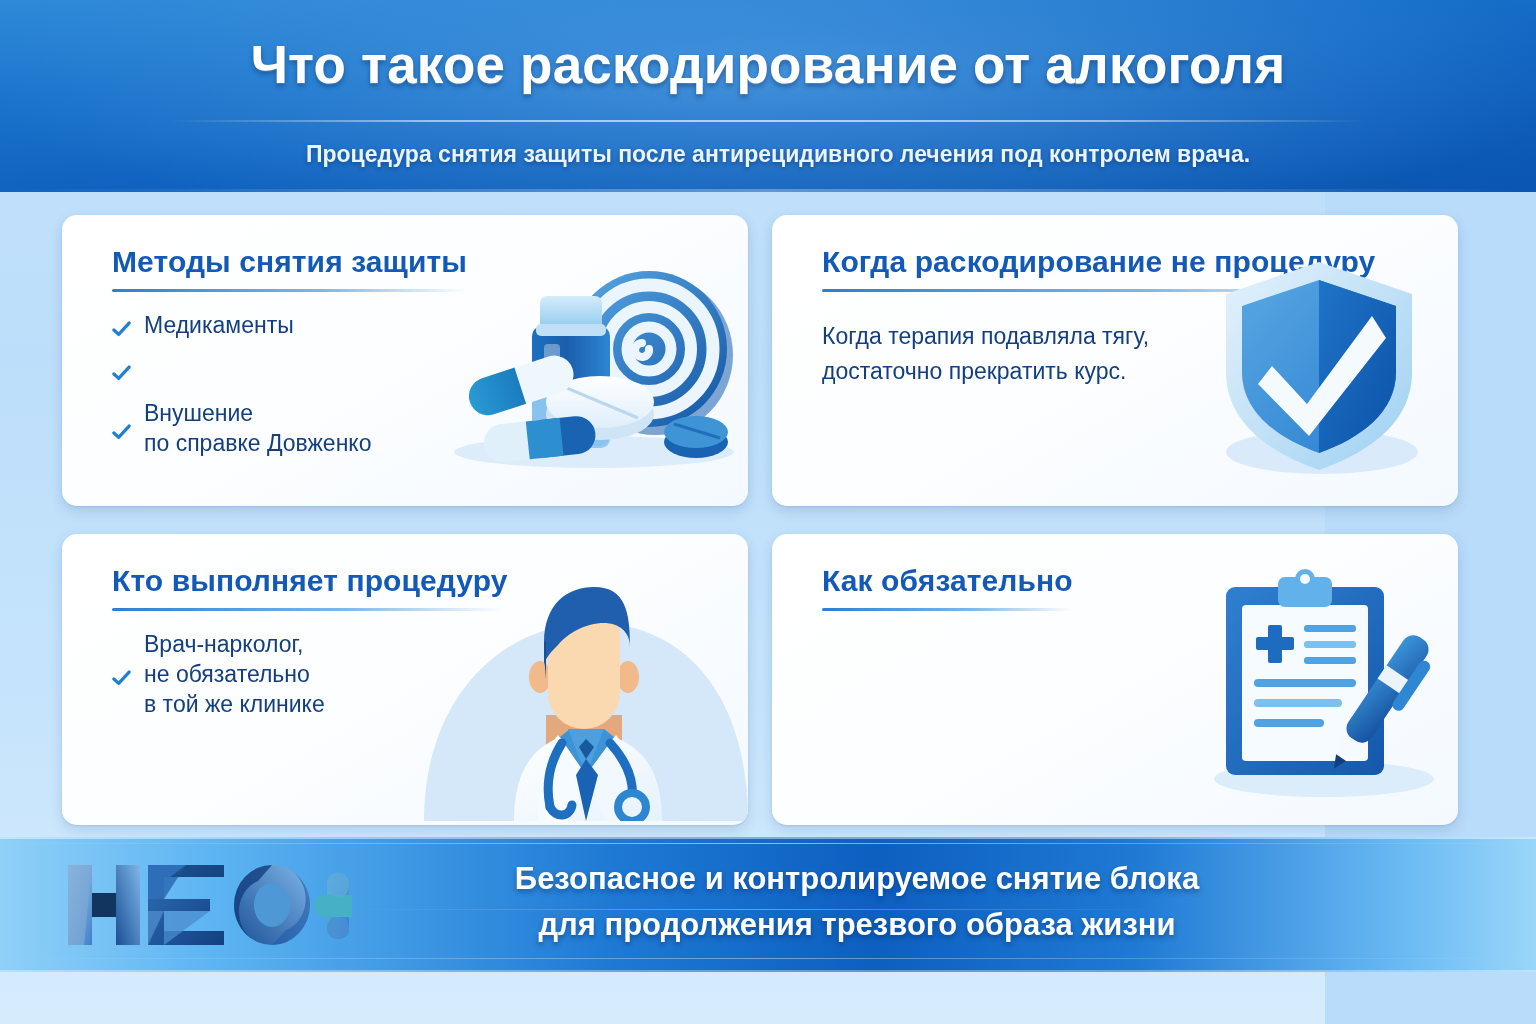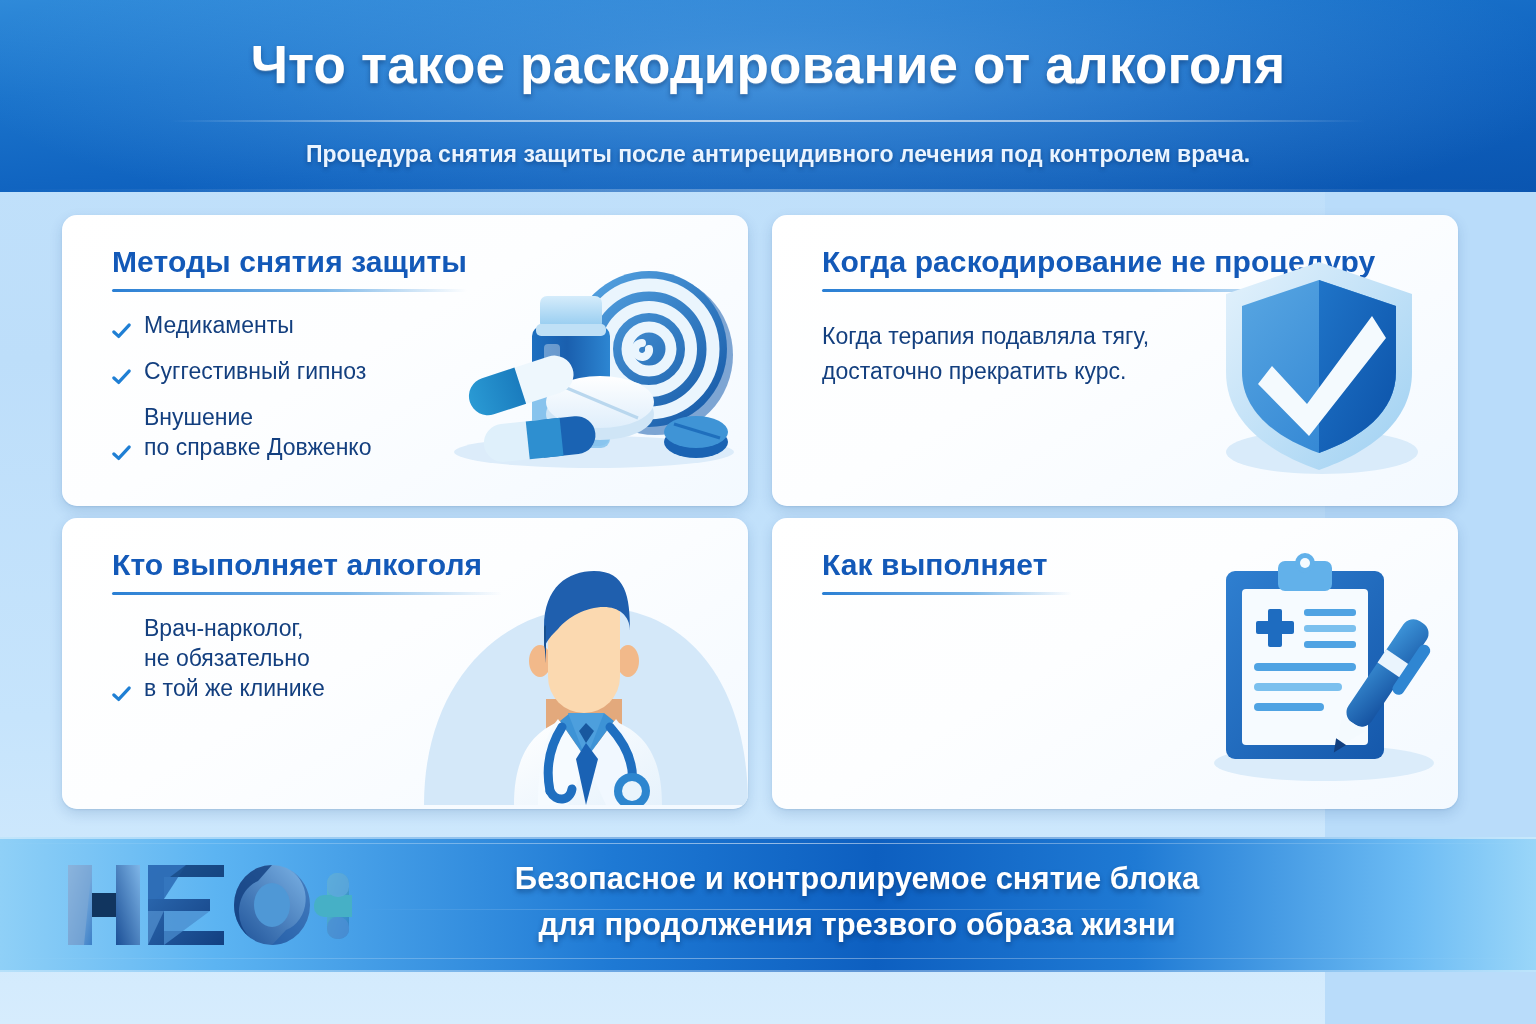--- a/index.html
+++ b/index.html
@@ -51,21 +51,21 @@
     padding-left:20px;
   }
 
   
   .grid {
     position:absolute; left:62px; top:215px;
     width:1412px; height:598px;
     display:grid;
     grid-template-columns:686px 686px;
     grid-template-rows:291px 291px;
-    gap:12px 24px;
+    gap:28px 24px;
   }
   .card {
     position:relative;
     background:linear-gradient(150deg,#ffffff 0%, #fdfeff 45%, #f3f9ff 100%);
     border-radius:15px;
     box-shadow:0 5px 13px rgba(20,70,130,.16), 0 1px 2px rgba(20,70,130,.10);
     overflow:hidden;
   }
   .card-title{
     position:absolute; left:50px; top:30px;
@@ -76,21 +76,21 @@
   }
   .card-underline{
     position:absolute; left:50px; top:74px; height:3px;
     background:linear-gradient(90deg,#2a7fd4 0%, #7fb8e8 60%, rgba(180,215,245,0) 100%);
     border-radius:2px;
   }
   .bullets{
     position:absolute; left:50px; top:96px; width:370px;
   }
   .bullet{
-    display:flex; align-items:flex-end; gap:13px;
+    display:flex; align-items:center; gap:13px;
     margin-bottom:16px;
   }
   .bullet:last-child{ margin-bottom:0; }
   .check-icon{
     flex:0 0 auto; width:19px; height:19px; margin-top:7px;
   }
   .bullet-text{
     color:#133f7f; font-size:23px; line-height:1.30; font-weight:500;
     white-space:pre-line;
   }
@@ -165,21 +165,20 @@
               </svg>
           </span>
           <span class="bullet-text">Медикаменты</span>
         </div>
         <div class="bullet">
           <span class="check-icon">
             <svg viewBox="0 0 20 20" width="19" height="19">
                 <path d="M2 10.5 L7 15.2 L18 3.2" fill="none" stroke="#1f7fd4" stroke-width="3.4" stroke-linecap="round" stroke-linejoin="round"></path>
               </svg>
           </span>
-          <span class="bullet-text">Суггестивный гипноз</span>
         </div>
         <div class="bullet">
           <span class="check-icon">
             <svg viewBox="0 0 20 20" width="19" height="19">
                 <path d="M2 10.5 L7 15.2 L18 3.2" fill="none" stroke="#1f7fd4" stroke-width="3.4" stroke-linecap="round" stroke-linejoin="round"></path>
               </svg>
           </span>
           <span class="bullet-text">Внушение
 по справке Довженко</span>
         </div>
@@ -281,21 +280,21 @@
           <ellipse cx="108" cy="198" rx="96" ry="22" fill="#d9ebfa"></ellipse>
           <path d="M105 8 L198 40 V118 C198 168 156 198 105 216 C54 198 12 168 12 118 V40 Z" fill="url(#shOut)"></path>
           <path d="M105 26 L182 52 V118 C182 158 147 184 105 199 C63 184 28 158 28 118 V52 Z" fill="url(#shInL)"></path>
           <path d="M105 26 L182 52 V118 C182 158 147 184 105 199 Z" fill="url(#shInR)"></path>
           <path d="M58 112 L93 150 L158 62 L172 84 L95 182 L44 130 Z" fill="#f4fafe"></path>
         </svg>
       </div>
     </div>
 
     <div class="card">
-      <div class="card-title">Кто выполняет алкоголя</div>
+      <div class="card-title">Кто выполняет процедуру</div>
       <div class="card-underline" style="width:390px"></div>
       <div class="bullets">
         <div class="bullet">
           <span class="check-icon">
             <svg viewBox="0 0 20 20" width="19" height="19">
                 <path d="M2 10.5 L7 15.2 L18 3.2" fill="none" stroke="#1f7fd4" stroke-width="3.4" stroke-linecap="round" stroke-linejoin="round"></path>
               </svg>
           </span>
           <span class="bullet-text">Врач-нарколог,
 не обязательно
@@ -342,21 +341,21 @@
             <path d="M192 174 C212 196 216 216 214 232" fill="none" stroke="#1f6fc0" stroke-width="9" stroke-linecap="round"></path>
             <path d="M132 238 C138 250 152 248 154 236" fill="none" stroke="#1f6fc0" stroke-width="9" stroke-linecap="round"></path>
             <circle cx="214" cy="238" r="18" fill="#2d86cf"></circle>
             <circle cx="214" cy="238" r="10" fill="#e9f4fc"></circle>
           </g>
         </svg>
       </div>
     </div>
 
     <div class="card">
-      <div class="card-title">Как выполняет</div>
+      <div class="card-title">Как обязательно</div>
       <div class="card-underline" style="width:250px"></div>
 
       <div class="art" style="right:24px; bottom:18px;">
         <svg width="240" height="240" viewBox="0 0 240 240">
           <defs>
             <linearGradient id="clipG" x1="0" y1="0" x2="1" y2="1">
               <stop offset="0" stop-color="#2f7fd0"></stop>
                 <stop offset="1" stop-color="#1558ab"></stop>
             </linearGradient>
             <linearGradient id="penG" x1="0" y1="0" x2="1" y2="1">

